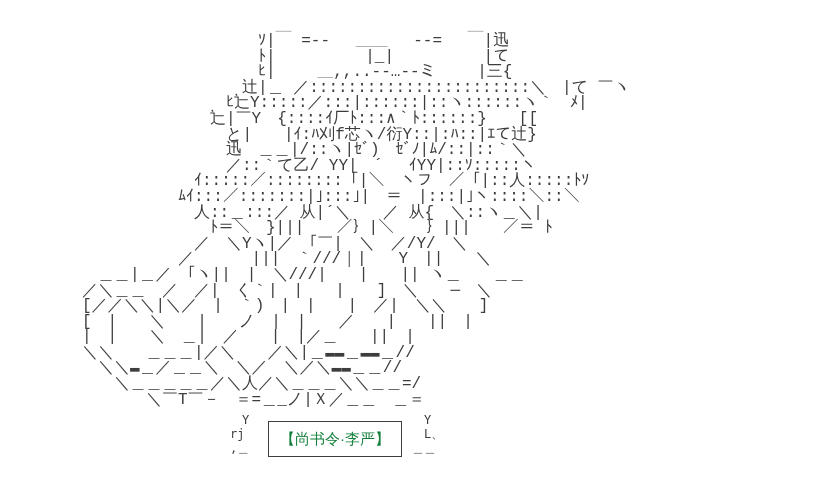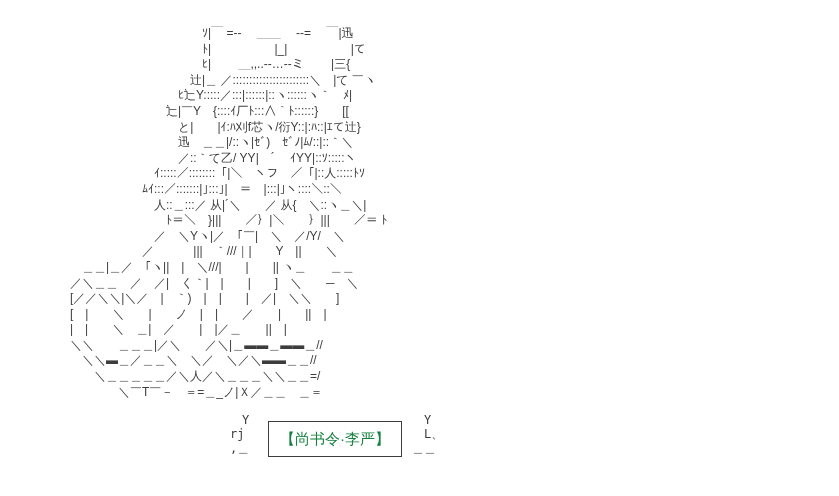--- a/index.html
+++ b/index.html
@@ -1,23 +1,23 @@
 <!DOCTYPE html>
 <html><head>
 <meta charset="utf-8">
 <style>
   html,body{margin:0;padding:0;background:#ffffff;}
   .stage{
     position:relative;width:839px;height:496px;background:#ffffff;
     overflow:hidden;font-family:"Liberation Sans",sans-serif;
   }
   .aa{
-    position:absolute;left:58px;top:26px;margin:0;
-    font-family:Liberation Sans, sans-serif;
-    font-size:12px;line-height:15.6px;color:#3d3d3d;
+    position:absolute;left:58px;top:26px;margin:8px;
+    font-family:Liberation Mono, monospace;
+    font-size:16px;line-height:15.6px;color:#3d3d3d;
     white-space:pre;letter-spacing:0;
   }
   .dialogue{
     position:absolute;left:497px;top:140px;
     font-size:15px;line-height:18.5px;color:#1c1c1c;
     white-space:pre-line;letter-spacing:0.5px;
   }
   .flourish{
     position:absolute;margin:0;
     font-family:"DejaVu Sans Mono",monospace;

